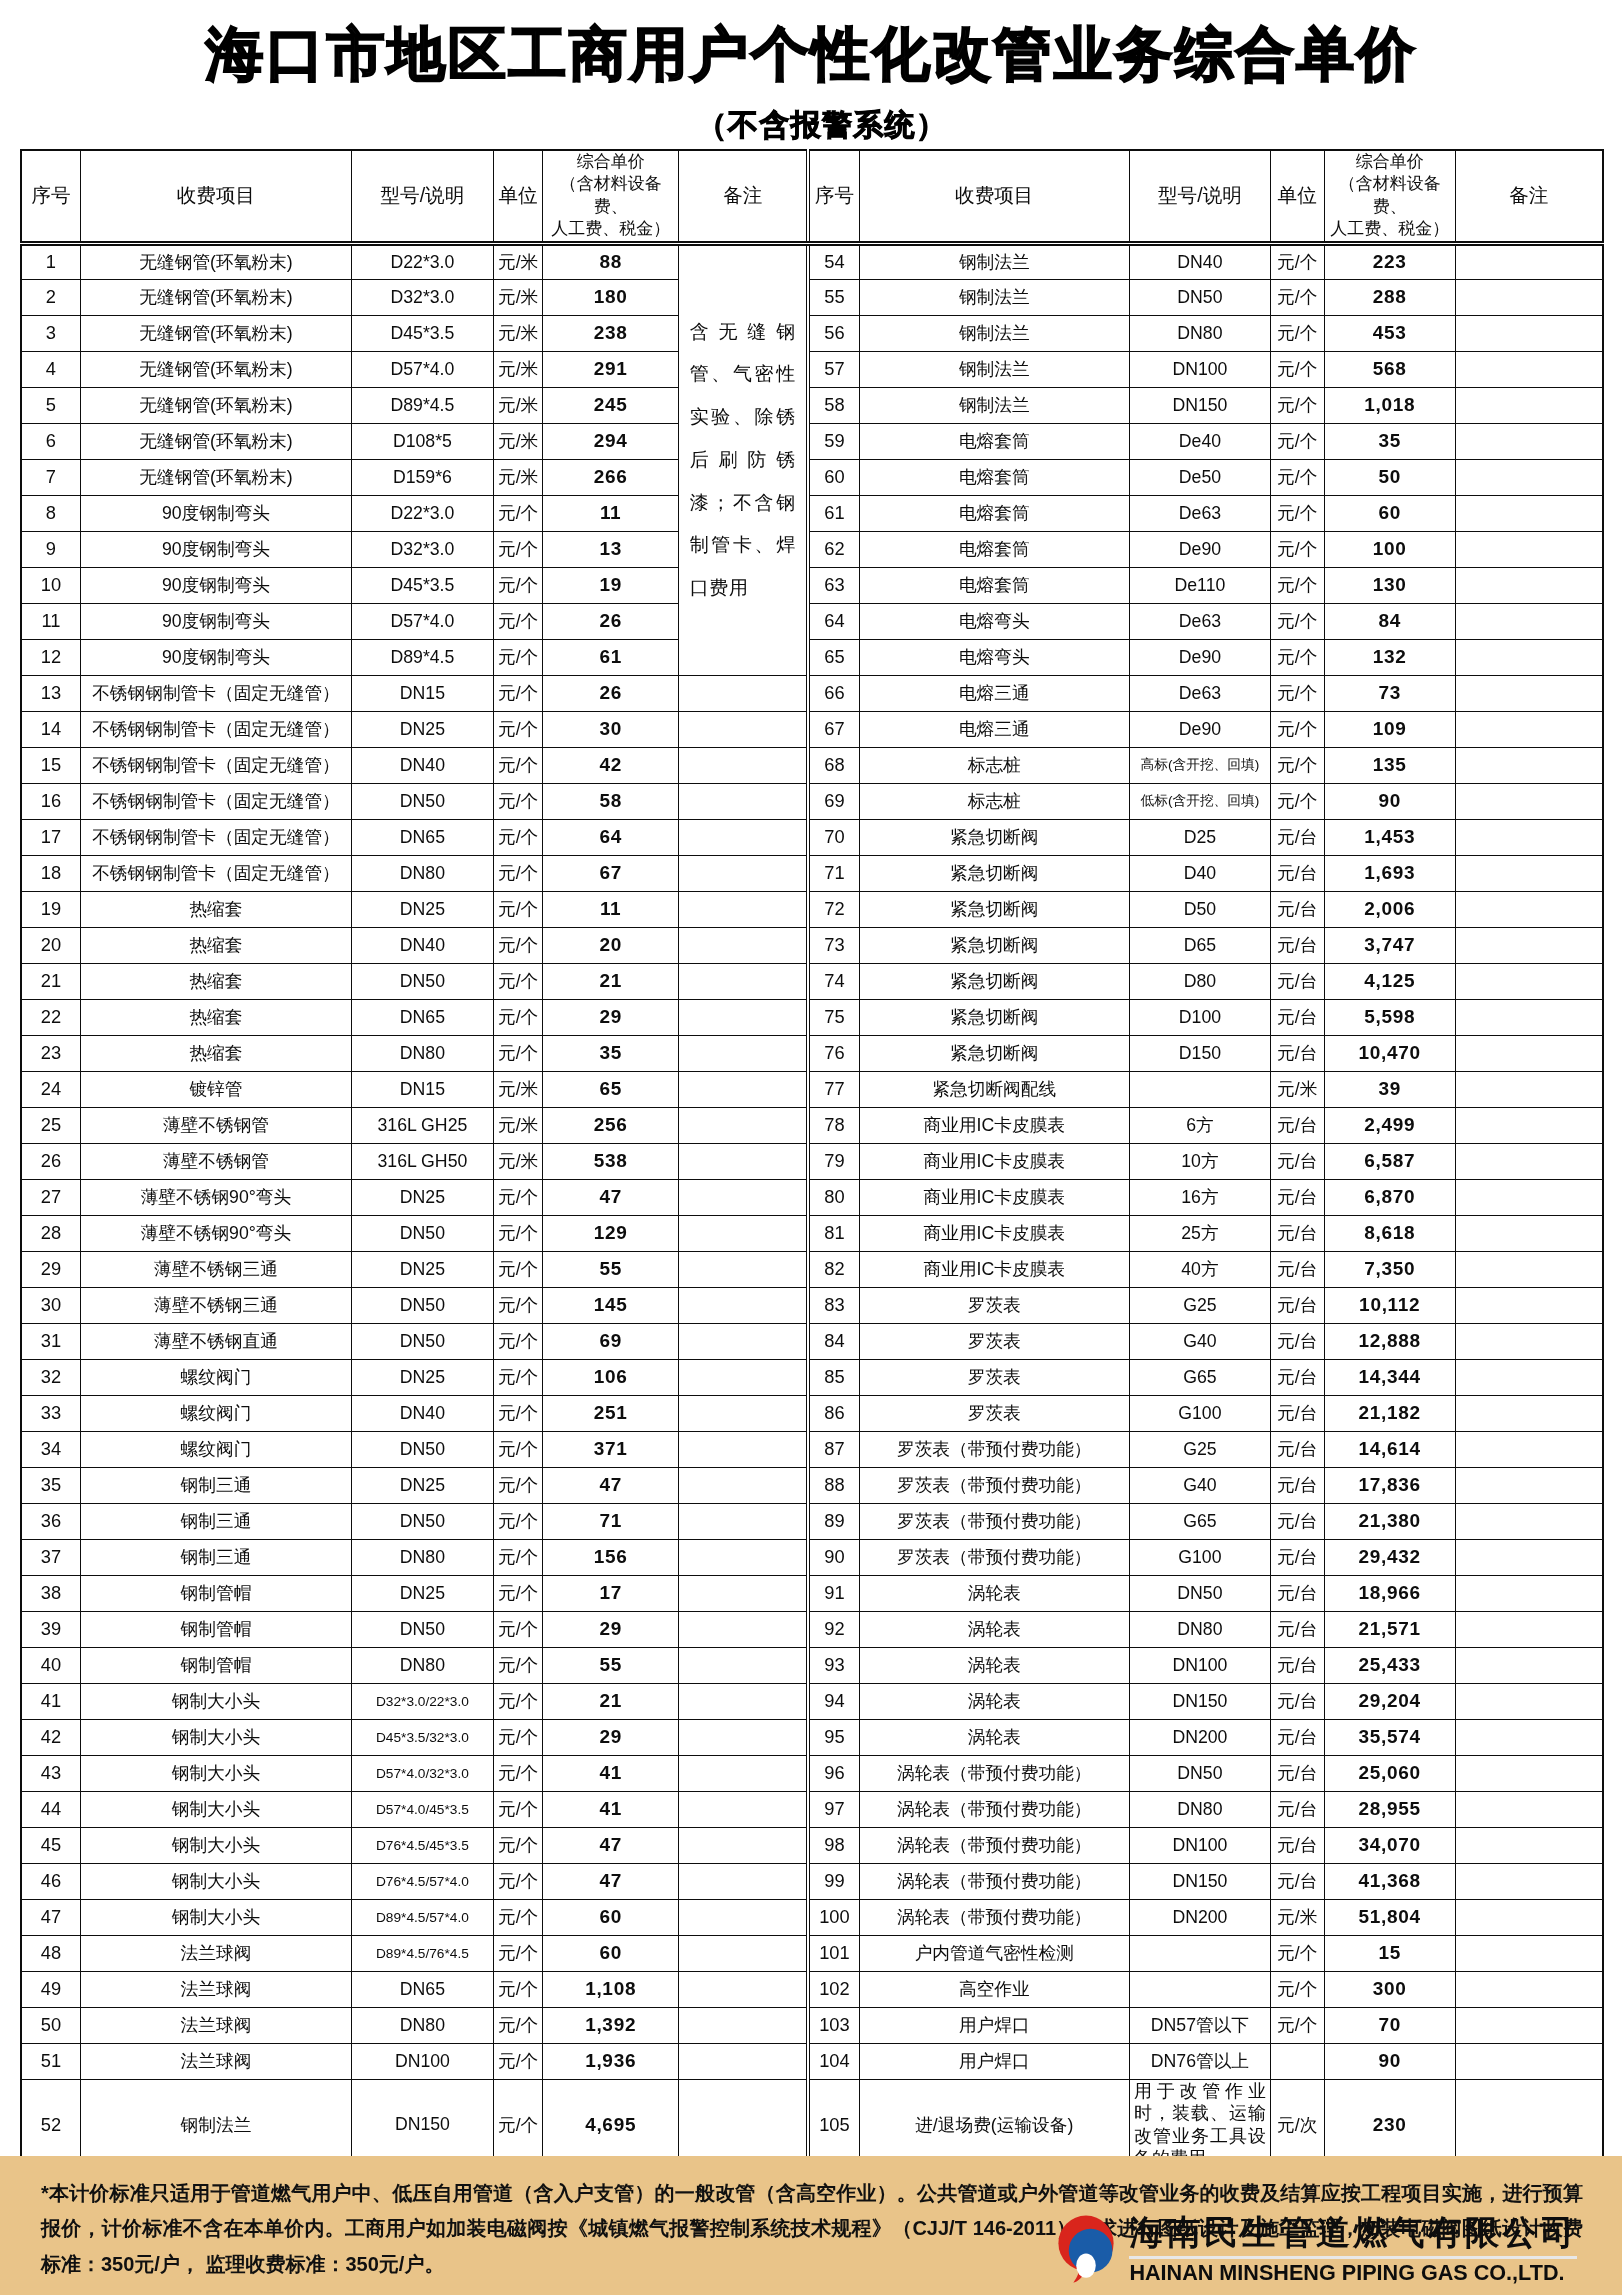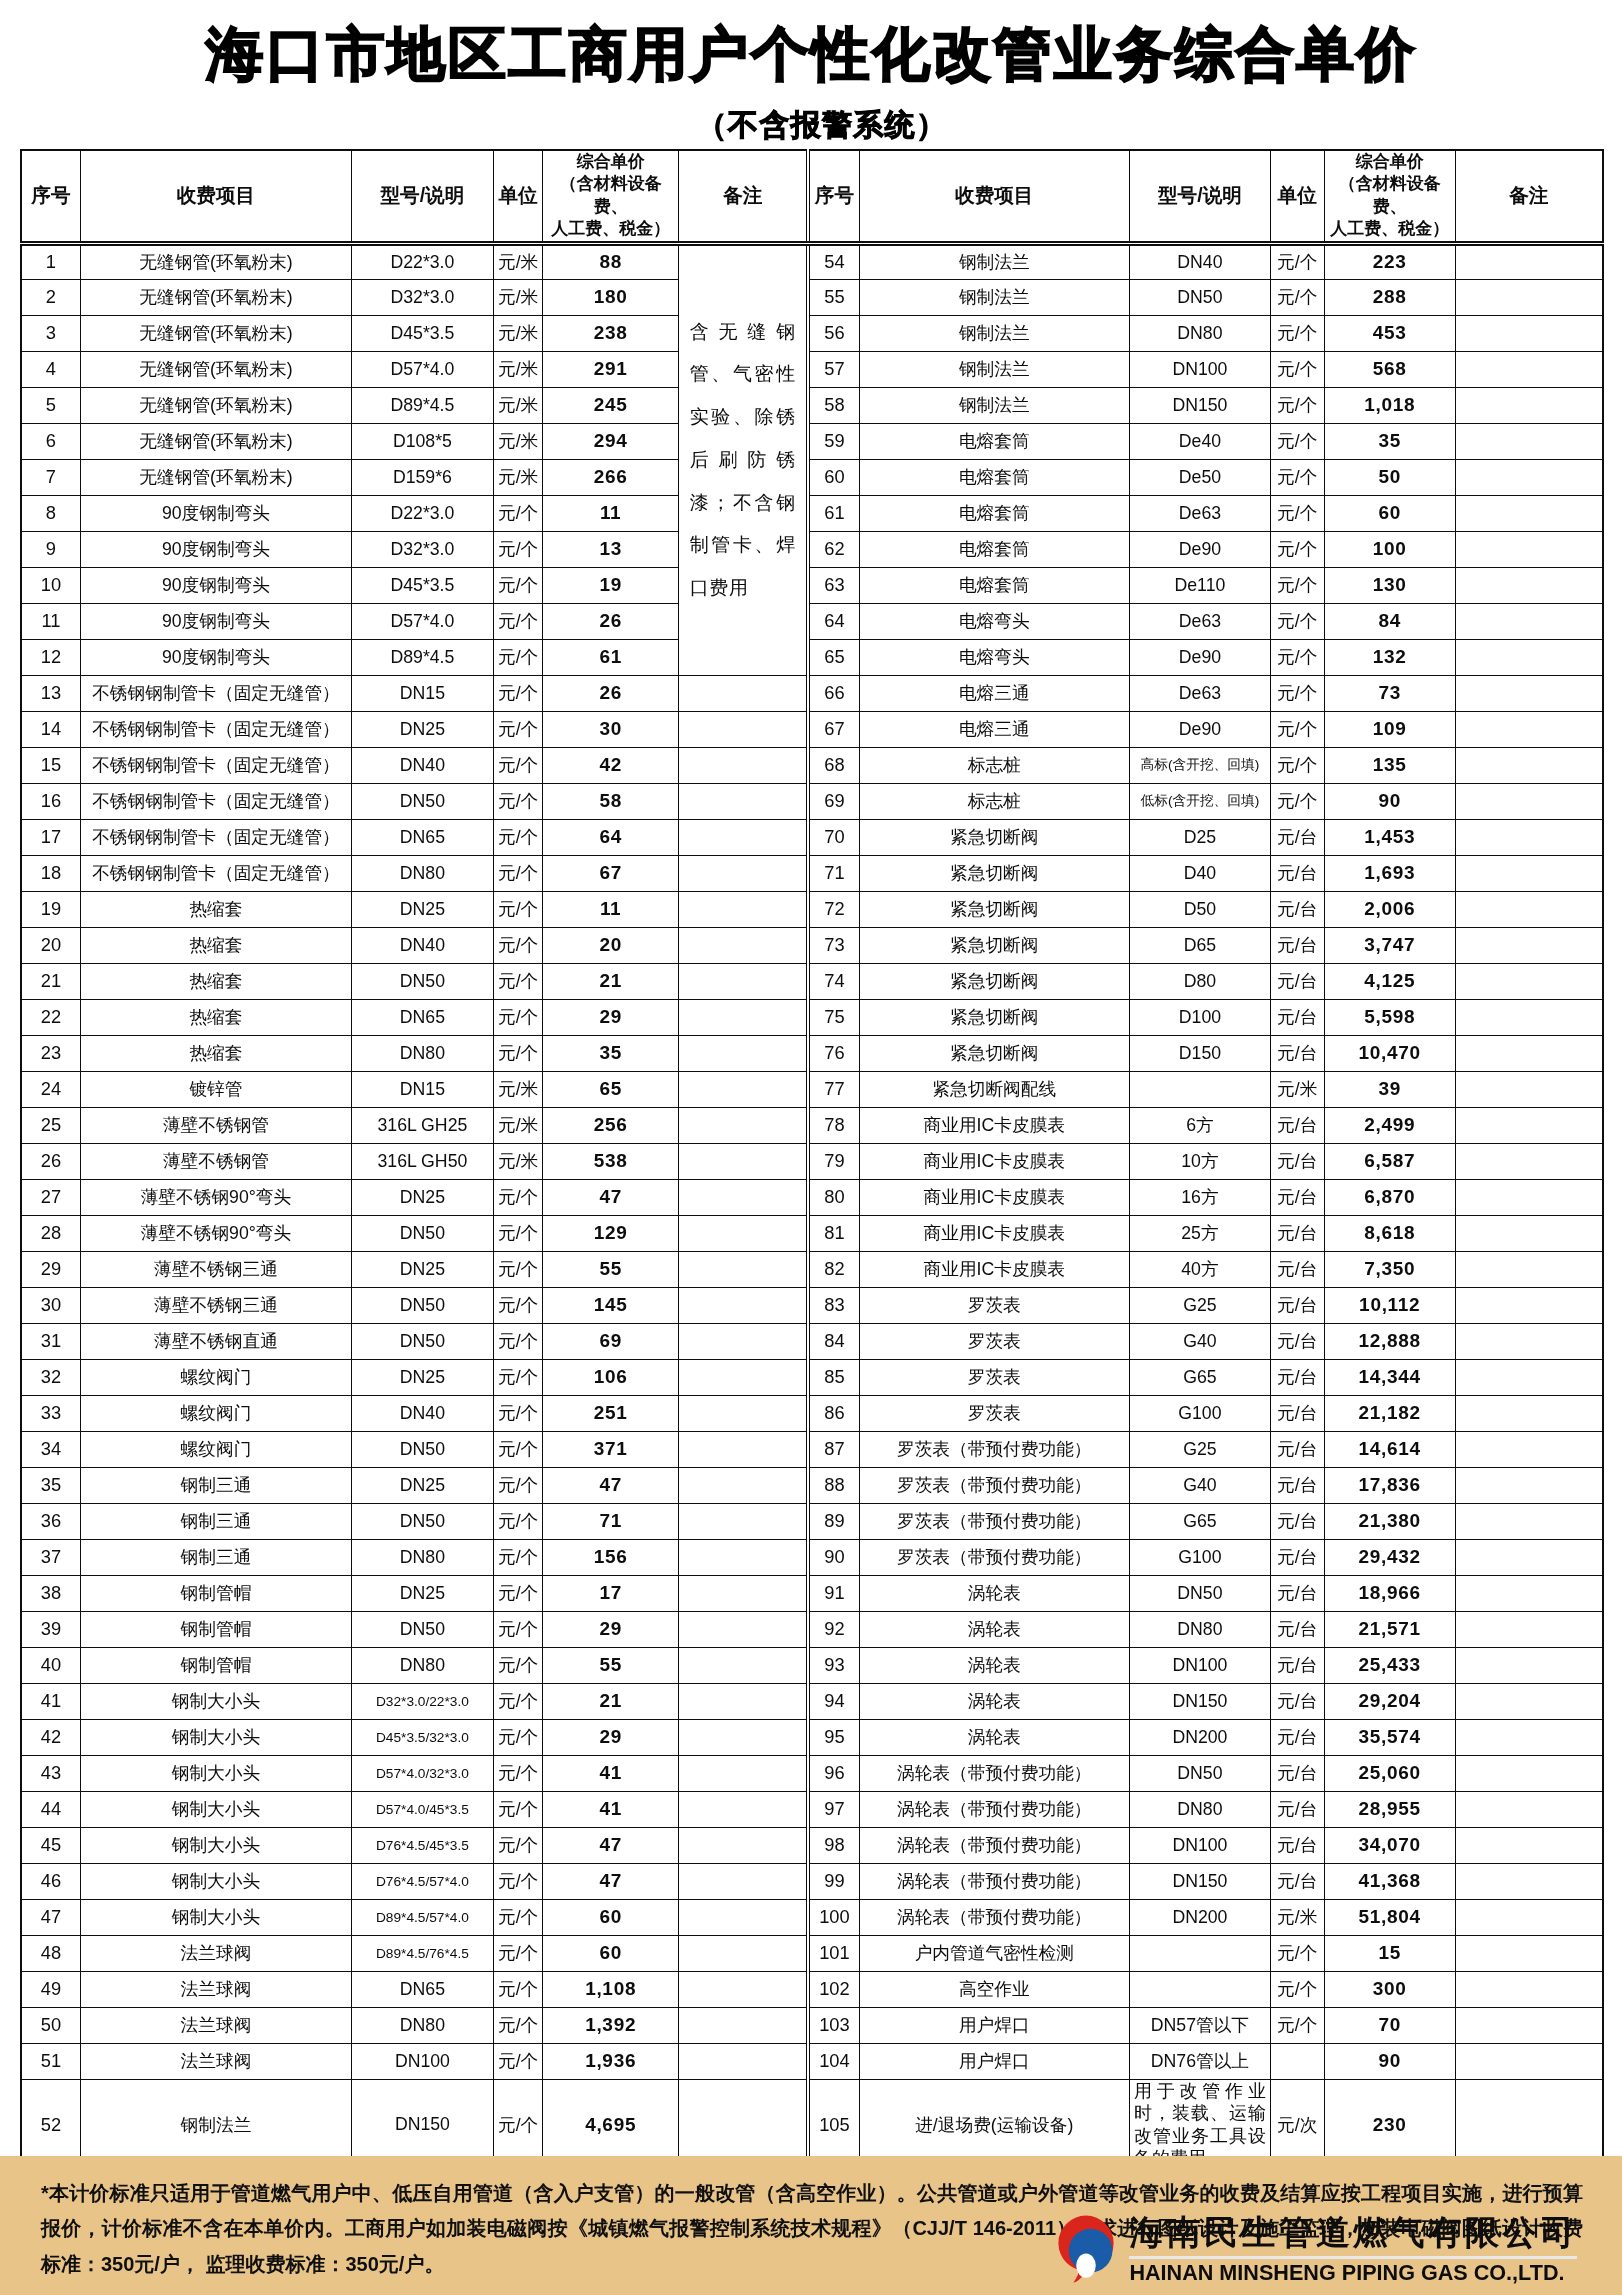--- a/index.html
+++ b/index.html
@@ -25,21 +25,21 @@
   table{
     position:absolute;left:19.6px;top:149px;width:1584px;
     border-collapse:collapse;table-layout:fixed;background:#fff;
     border:2.6px solid #0d0d0d;
   }
   th,td{
     border:1.3px solid #0d0d0d;text-align:center;vertical-align:middle;
     padding:0;overflow:hidden;
   }
   thead th{
-    height:68px;font-size:19.6px;font-weight:700;
+    height:68px;font-size:19.6px;font-weight:400;
     border-bottom:5.2px double #0d0d0d;
     margin-top:44px;
   }
   th.h-price{font-size:17px;line-height:1.32;white-space:pre-line;}
   tbody tr{height:36px;}
   td{font-size:17.7px;}
   td.c-no{font-size:18.3px;}
   td.c-price{font-size:19px;font-weight:600;letter-spacing:0.7px;}
   td.c-unit{font-size:17.7px;}
   td.c-model{font-size:17.7px;}

